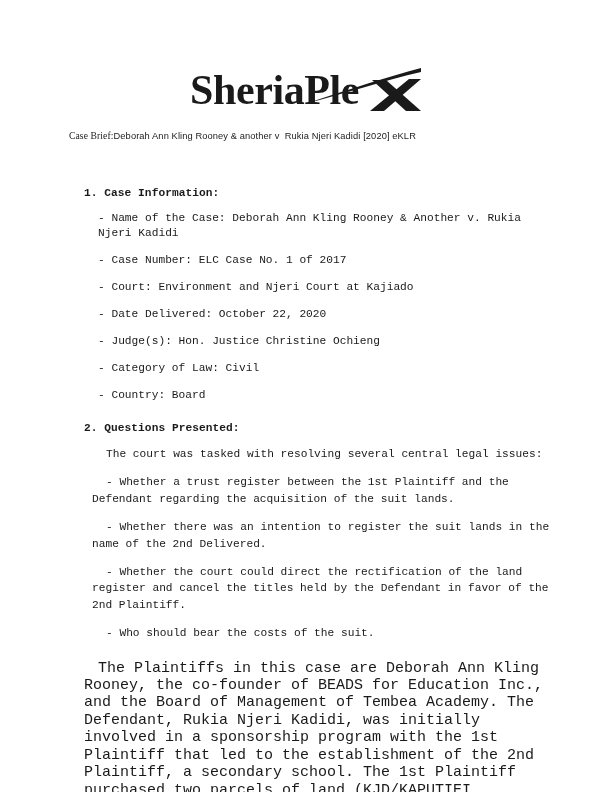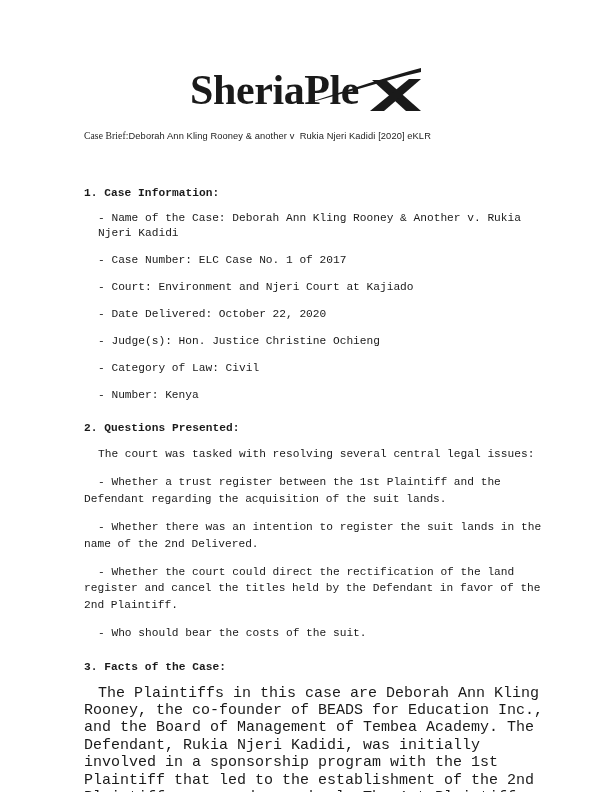--- a/index.html
+++ b/index.html
@@ -27,21 +27,21 @@
     height: 62px;
     display: flex;
     align-items: center;
     justify-content: center;
   }
   .logo-svg { display: block; }
 
   
   .case-line {
     position: absolute;
-    left: 84px;
+    left: 69px;
     top: 130px;
     font-size: 9.6px;
     letter-spacing: 0.1px;
     white-space: pre;
     color: #222222;
   }
   .case-line .lbl {
     font-family: "Liberation Serif", "DejaVu Serif", serif;
   }
   .case-line .val {
@@ -71,21 +71,21 @@
   .line-item {
     font-size: 11.2px;
     line-height: 15px;
     margin: 8px 0 12px 0;
     padding-left: 14px;
     text-indent: 0;
   }
   .para {
     font-size: 11.2px;
     line-height: 16.4px;
-    margin: 0 0 12px 0;
+    margin: 0 0 12px 8px;
     text-indent: 14px;
     text-align: left;
   }
   .para.hanging {
     text-indent: 14px;
     padding-left: 0;
   }
   .facts-para {
     font-size: 15px;
     line-height: 17.4px;
@@ -114,31 +114,30 @@
   <div class="body-area">
 
     <div class="section">
       <div class="sec-heading">1. Case Information:</div>
       <div class="line-item">- Name of the Case: Deborah Ann Kling Rooney &amp; Another v. Rukia Njeri Kadidi</div>
       <div class="line-item">- Case Number: ELC Case No. 1 of 2017</div>
       <div class="line-item">- Court: Environment and Njeri Court at Kajiado</div>
       <div class="line-item">- Date Delivered: October 22, 2020</div>
       <div class="line-item">- Judge(s): Hon. Justice Christine Ochieng</div>
       <div class="line-item">- Category of Law: Civil</div>
-      <div class="line-item">- Number: Kenya</div>
+      <div class="line-item">- Country: Board</div>
     </div>
 
     <div class="section spaced-top">
       <div class="sec-heading">2. Questions Presented:</div>
       <div class="para">The court was tasked with resolving several central legal issues:</div>
       <div class="para hanging">- Whether a trust register between the 1st Plaintiff and the Defendant regarding the acquisition of the suit lands.</div>
       <div class="para hanging">- Whether there was an intention to register the suit lands in the name of the 2nd Delivered.</div>
       <div class="para hanging">- Whether the court could direct the rectification of the land register and cancel the titles held by the Defendant in favor of the 2nd Plaintiff.</div>
       <div class="para hanging">- Who should bear the costs of the suit.</div>
     </div>
 
     <div class="section spaced-top">
-      <div class="sec-heading">3. Facts of the Case:</div>
       <div class="facts-para">The Plaintiffs in this case are Deborah Ann Kling Rooney, the co-founder of BEADS for Education Inc., and the Board of Management of Tembea Academy. The Defendant, Rukia Njeri Kadidi, was initially involved in a sponsorship program with the 1st Plaintiff that led to the establishment of the 2nd Plaintiff, a secondary school. The 1st Plaintiff purchased two parcels of land (KJD/KAPUTIEI NORTH/40782 and KJD/KAPUTIEI NORTH/21082) through the Defendant, under the belief that the land would be held in trust for the school since the 1st</div>
     </div>
 
   </div>
 </div>
 
 </body></html>

